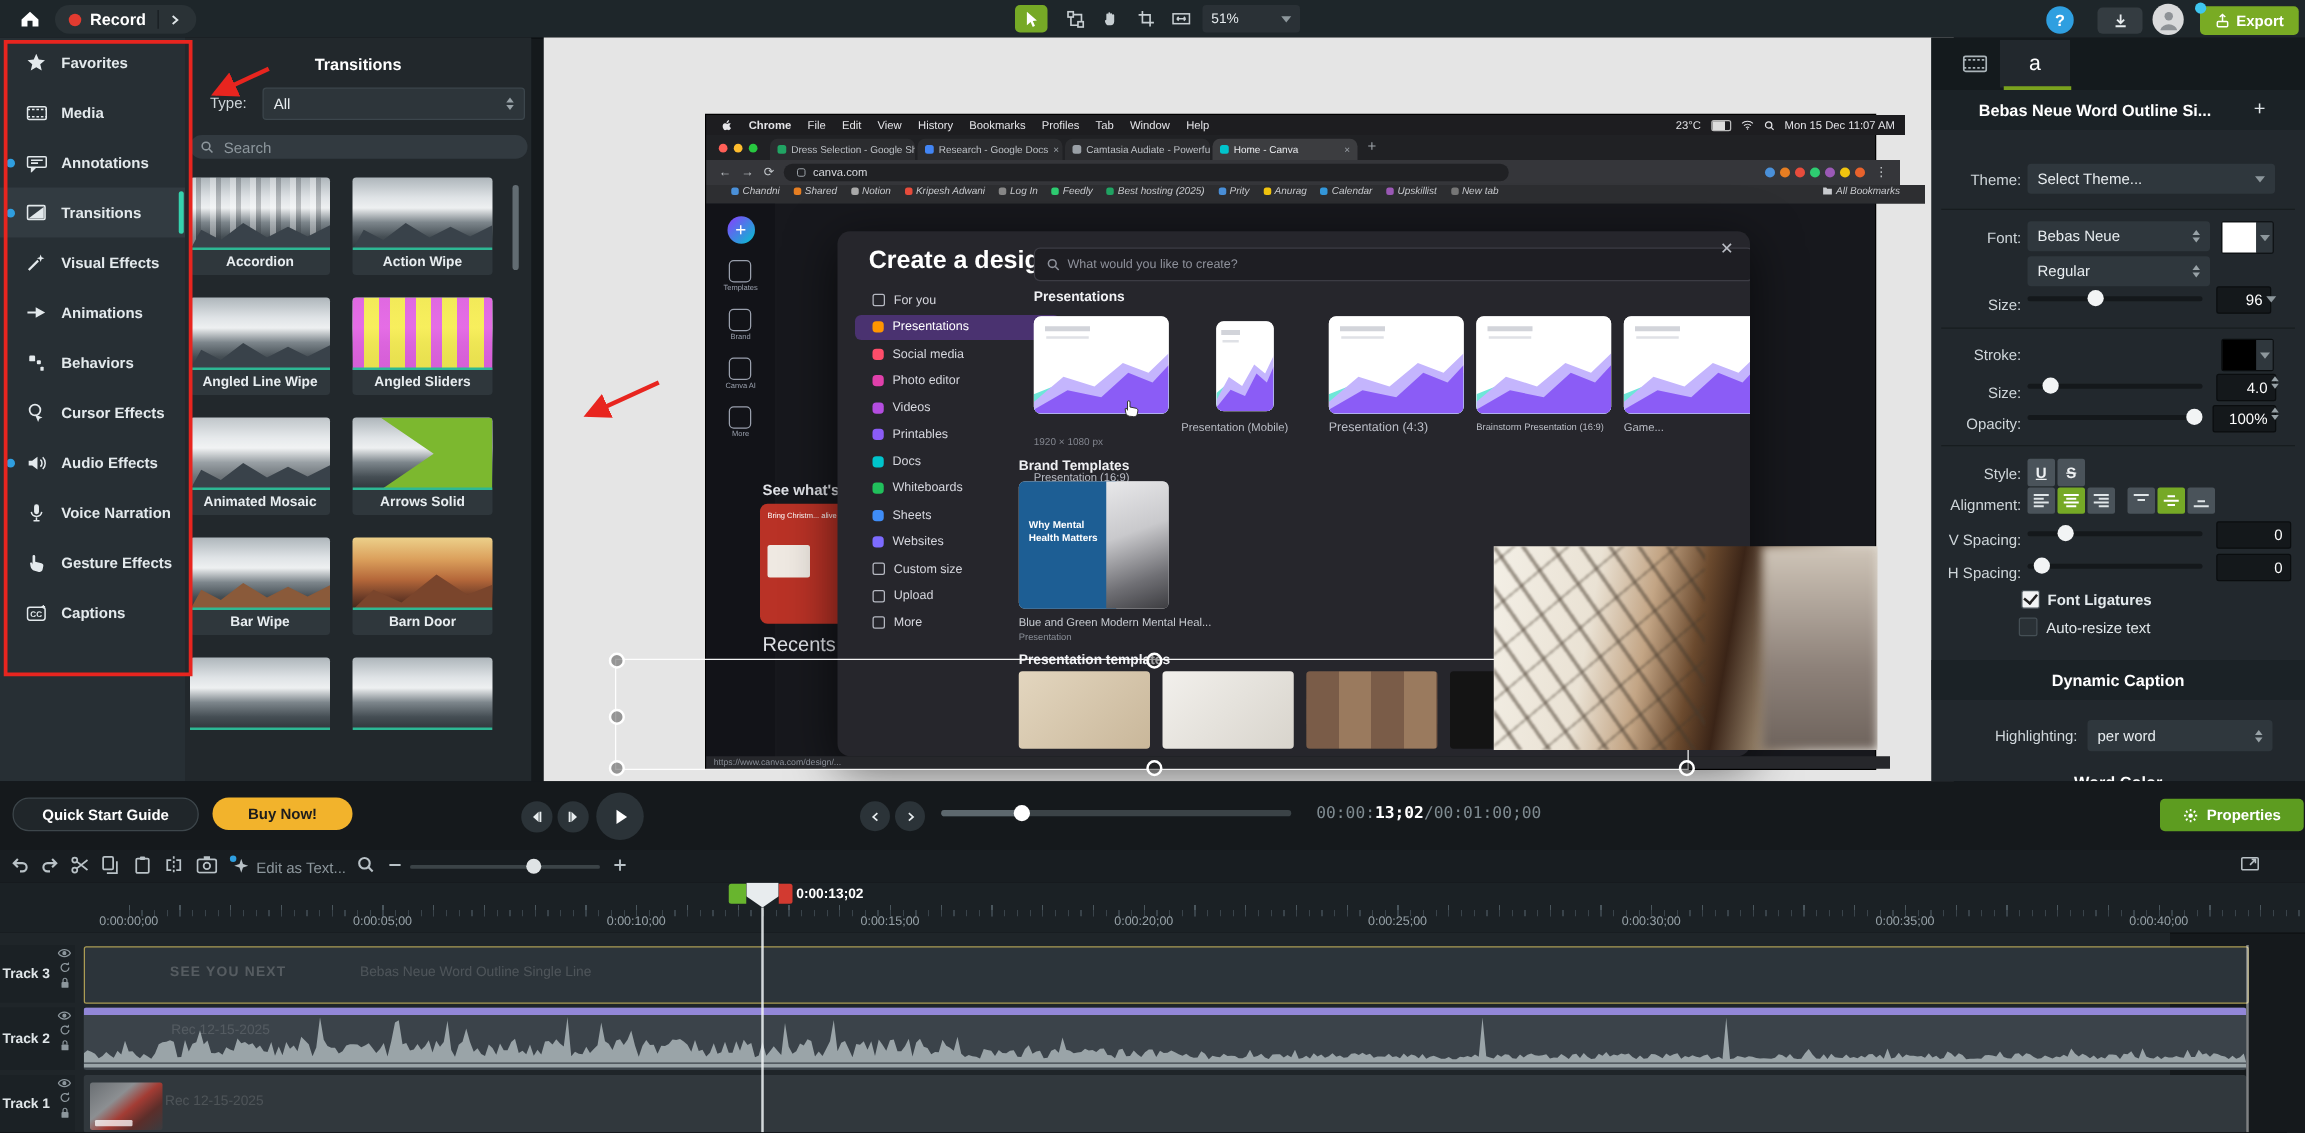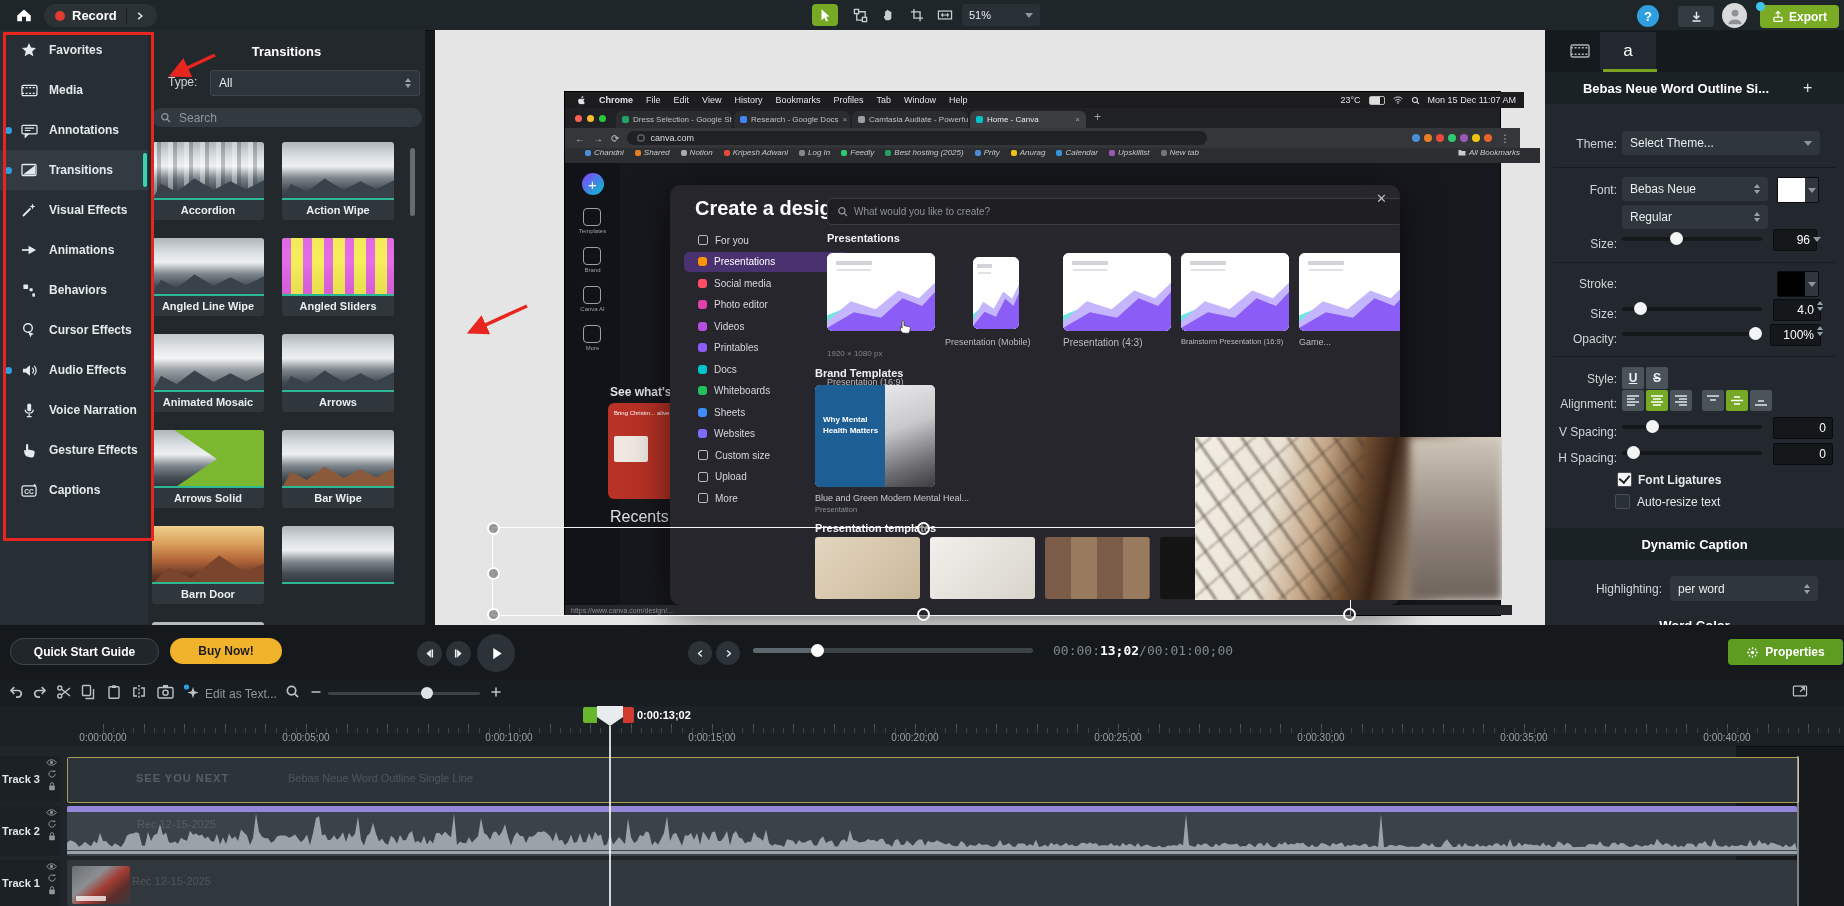--- a/index.html
+++ b/index.html
@@ -431,26 +431,20 @@
           <div class="thumb v-stripes"></div>
           <div class="tlabel">Angled Sliders</div>
         </div>
         <div class="tcard">
           <div class="thumb v-mosaic">
             <i></i>
           </div>
           <div class="tlabel">Animated Mosaic</div>
         </div>
         <div class="tcard">
-          <div class="thumb v-mountain">
-            <i></i>
-          </div>
-          <div class="tlabel">Arrows</div>
-        </div>
-        <div class="tcard">
           <div class="thumb v-green-arrow"></div>
           <div class="tlabel">Arrows Solid</div>
         </div>
         <div class="tcard">
           <div class="thumb v-mountain2">
             <i></i>
           </div>
           <div class="tlabel">Bar Wipe</div>
         </div>
         <div class="tcard">

